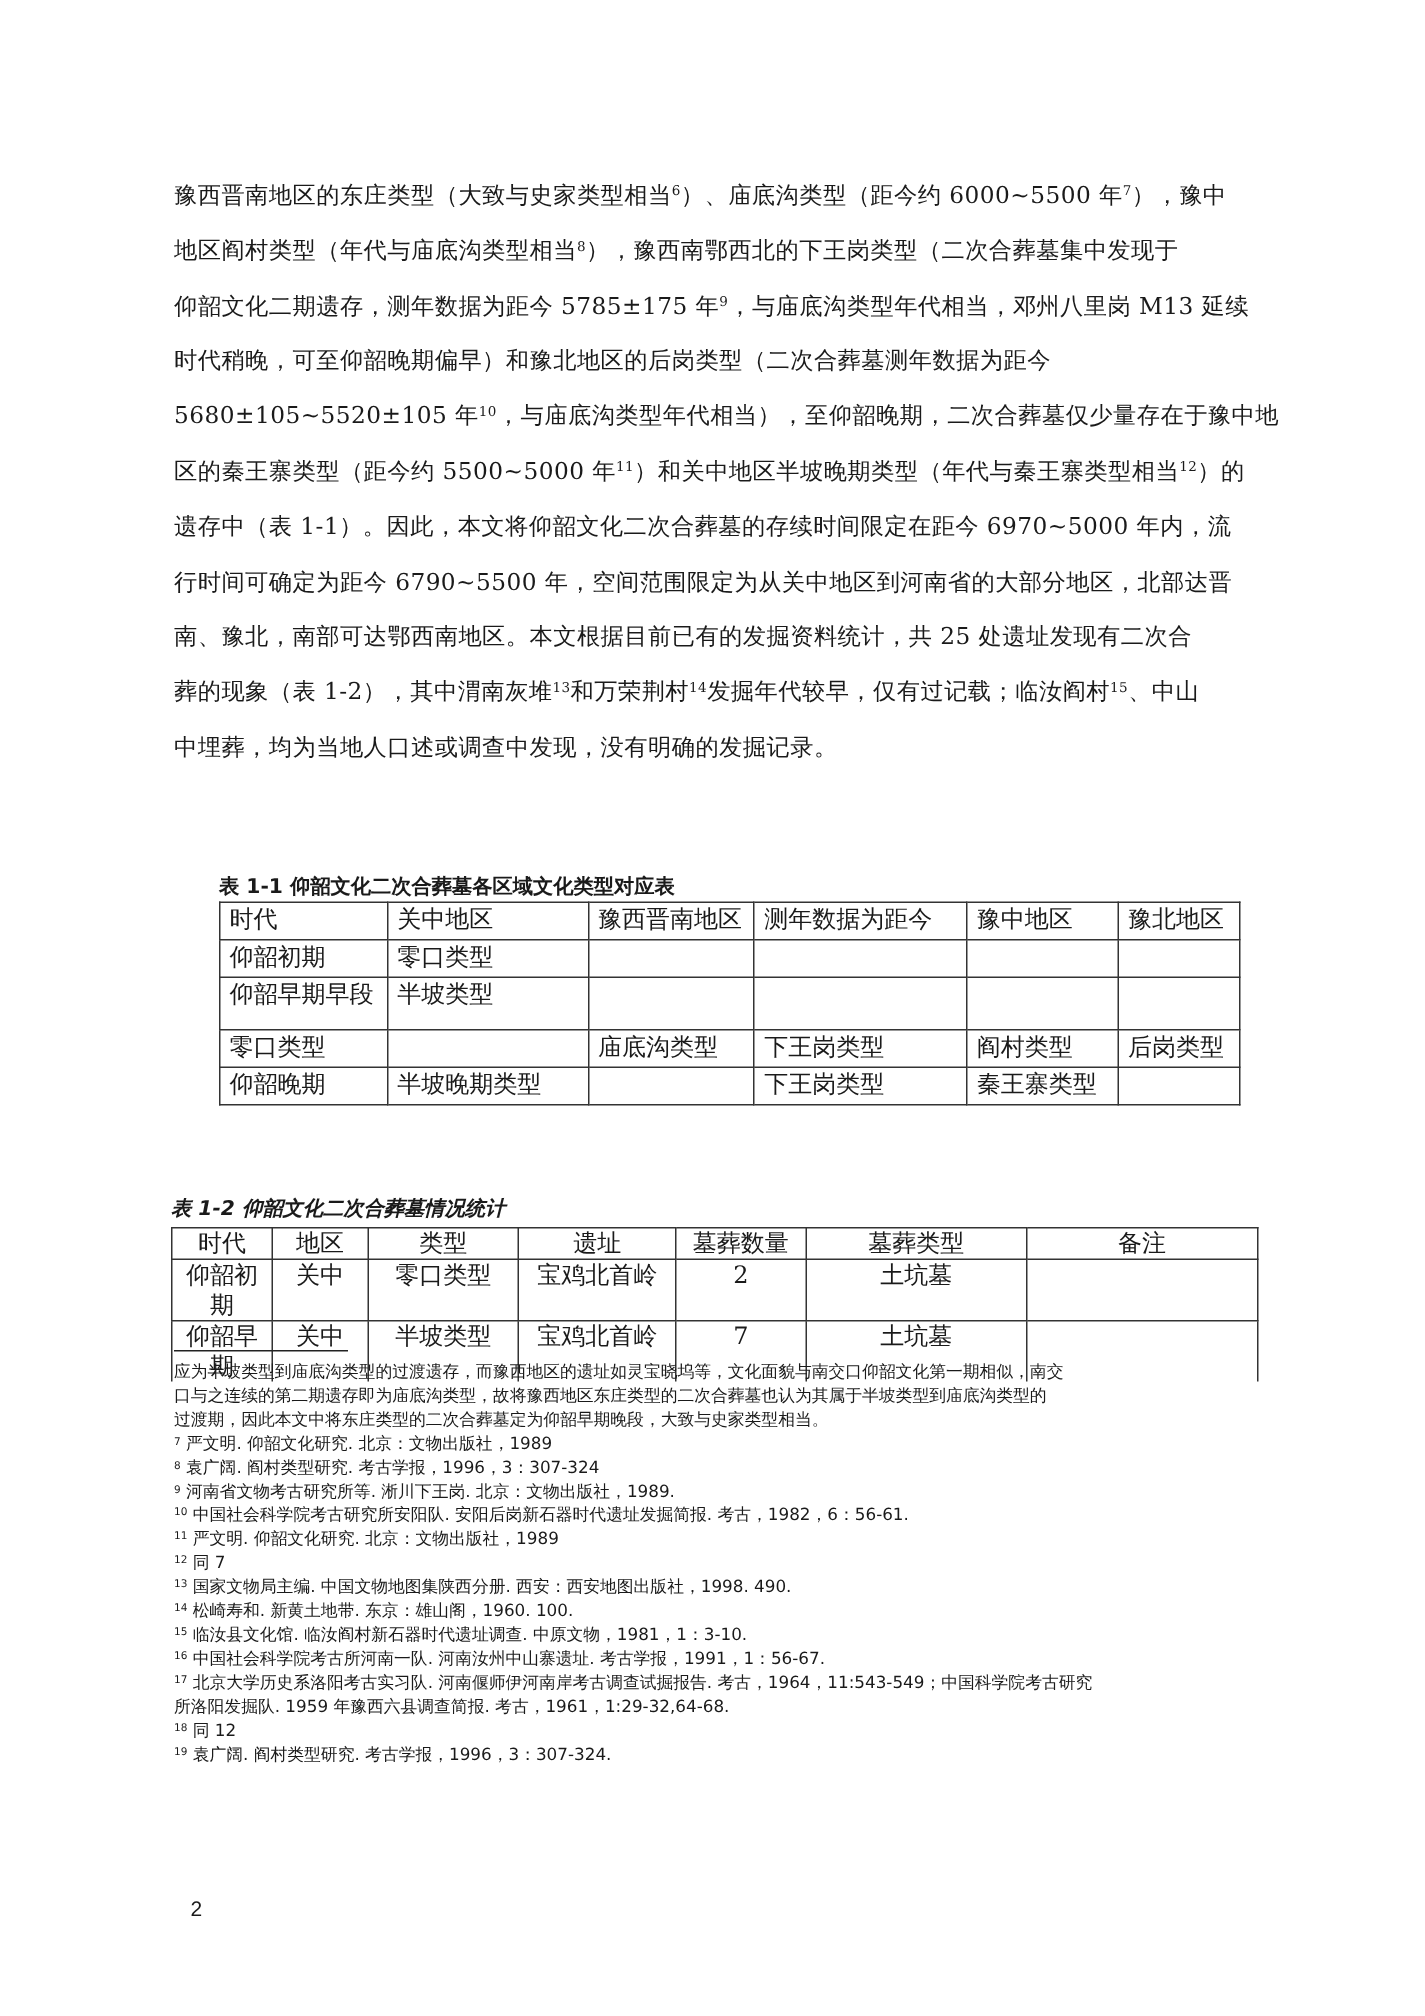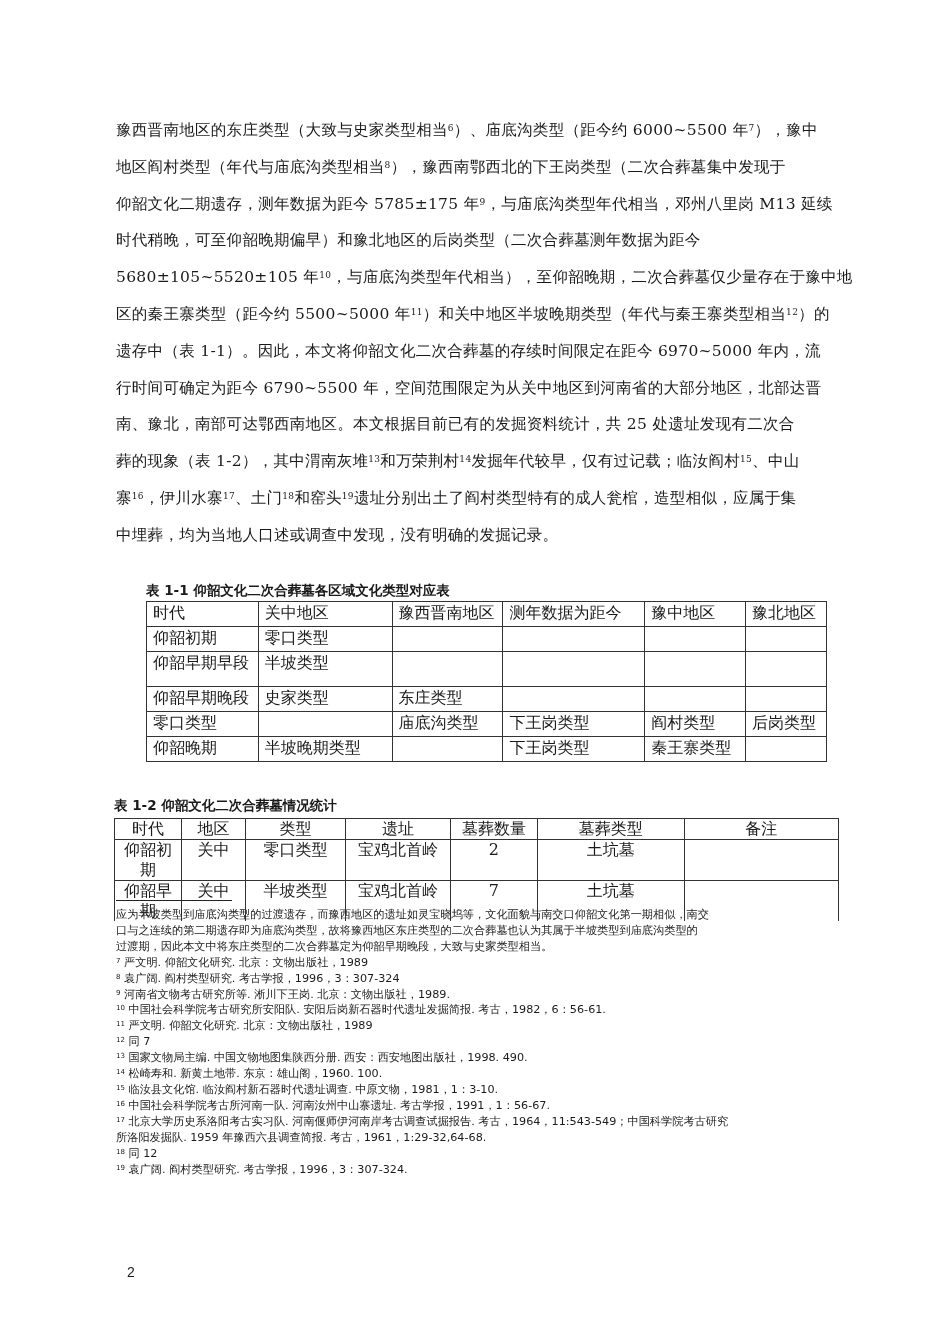--- a/index.html
+++ b/index.html
@@ -36,21 +36,20 @@
       <p><span>豫西晋南地区的东庄类型（大致与史家类型相当</span><sup>6</sup><span>）、庙底沟类型（距今约 6000~5500 年</span><sup>7</sup><span>），豫中</span></p>
       <p><span>地区阎村类型（年代与庙底沟类型相当</span><sup>8</sup><span>），豫西南鄂西北的下王岗类型（二次合葬墓集中发现于</span></p>
       <p><span>仰韶文化二期遗存，测年数据为距今 5785±175 年</span><sup>9</sup><span>，与庙底沟类型年代相当，邓州八里岗 M13 延续</span></p>
       <p><span>时代稍晚，可至仰韶晚期偏早）和豫北地区的后岗类型（二次合葬墓测年数据为距今</span></p>
       <p><span>5680±105~5520±105 年</span><sup>10</sup><span>，与庙底沟类型年代相当），至仰韶晚期，二次合葬墓仅少量存在于豫中地</span></p>
       <p><span>区的秦王寨类型（距今约 5500~5000 年</span><sup>11</sup><span>）和关中地区半坡晚期类型（年代与秦王寨类型相当</span><sup>12</sup><span>）的</span></p>
       <p><span>遗存中（表 1-1）。因此，本文将仰韶文化二次合葬墓的存续时间限定在距今 6970~5000 年内，流</span></p>
       <p><span>行时间可确定为距今 6790~5500 年，空间范围限定为从关中地区到河南省的大部分地区，北部达晋</span></p>
       <p><span>南、豫北，南部可达鄂西南地区。本文根据目前已有的发掘资料统计，共 25 处遗址发现有二次合</span></p>
       <p><span>葬的现象（表 1-2），其中渭南灰堆</span><sup>13</sup><span>和万荣荆村</span><sup>14</sup><span>发掘年代较早，仅有过记载；临汝阎村</span><sup>15</sup><span>、中山</span></p>
-      <p><span>寨</span><sup>16</sup><span>，伊川水寨</span><sup>17</sup><span>、土门</span><sup>18</sup><span>和窑头</span><sup>19</sup><span>遗址分别出土了阎村类型特有的成人瓮棺，造型相似，应属于集</span></p>
       <p><span>中埋葬，均为当地人口述或调查中发现，没有明确的发掘记录。</span></p>
     </div>
 
   <div class="caption" style="left:146px; top:582px; width:681px;">表 1-1 仰韶文化二次合葬墓各区域文化类型对应表</div>
   <table id="t1">
     <colgroup>
       <col style="width:112px">
         <col style="width:134px">
         <col style="width:111px">
       <col style="width:142px">
@@ -76,47 +75,39 @@
         </tr>
         <tr class="tall">
           <td>仰韶早期早段</td>
           <td>半坡类型</td>
           <td></td>
           <td></td>
           <td></td>
           <td></td>
         </tr>
         <tr>
-          <td>仰韶早期晚段</td>
-          <td>史家类型</td>
-          <td>东庄类型</td>
-          <td></td>
-          <td></td>
-          <td></td>
-        </tr>
-        <tr>
           <td>零口类型</td>
           <td></td>
           <td>庙底沟类型</td>
           <td>下王岗类型</td>
           <td>阎村类型</td>
           <td>后岗类型</td>
         </tr>
         <tr>
           <td>仰韶晚期</td>
           <td>半坡晚期类型</td>
           <td></td>
           <td>下王岗类型</td>
           <td>秦王寨类型</td>
           <td></td>
         </tr>
       </tbody>
   </table>
 
-  <div class="caption" style="left:114px; top:797px; width:725px;">表 1-2 仰韶文化二次合葬墓情况统计</div>
+  <div class="caption" style="left:114px; top:797px; width:725px;font-style:italic;">表 1-2 仰韶文化二次合葬墓情况统计</div>
   <table id="t2">
     <colgroup>
       <col style="width:54px">
         <col style="width:51px">
         <col style="width:81px">
       <col style="width:84px">
         <col style="width:70px">
         <col style="width:118px">
         <col style="width:124px">
     </colgroup>

